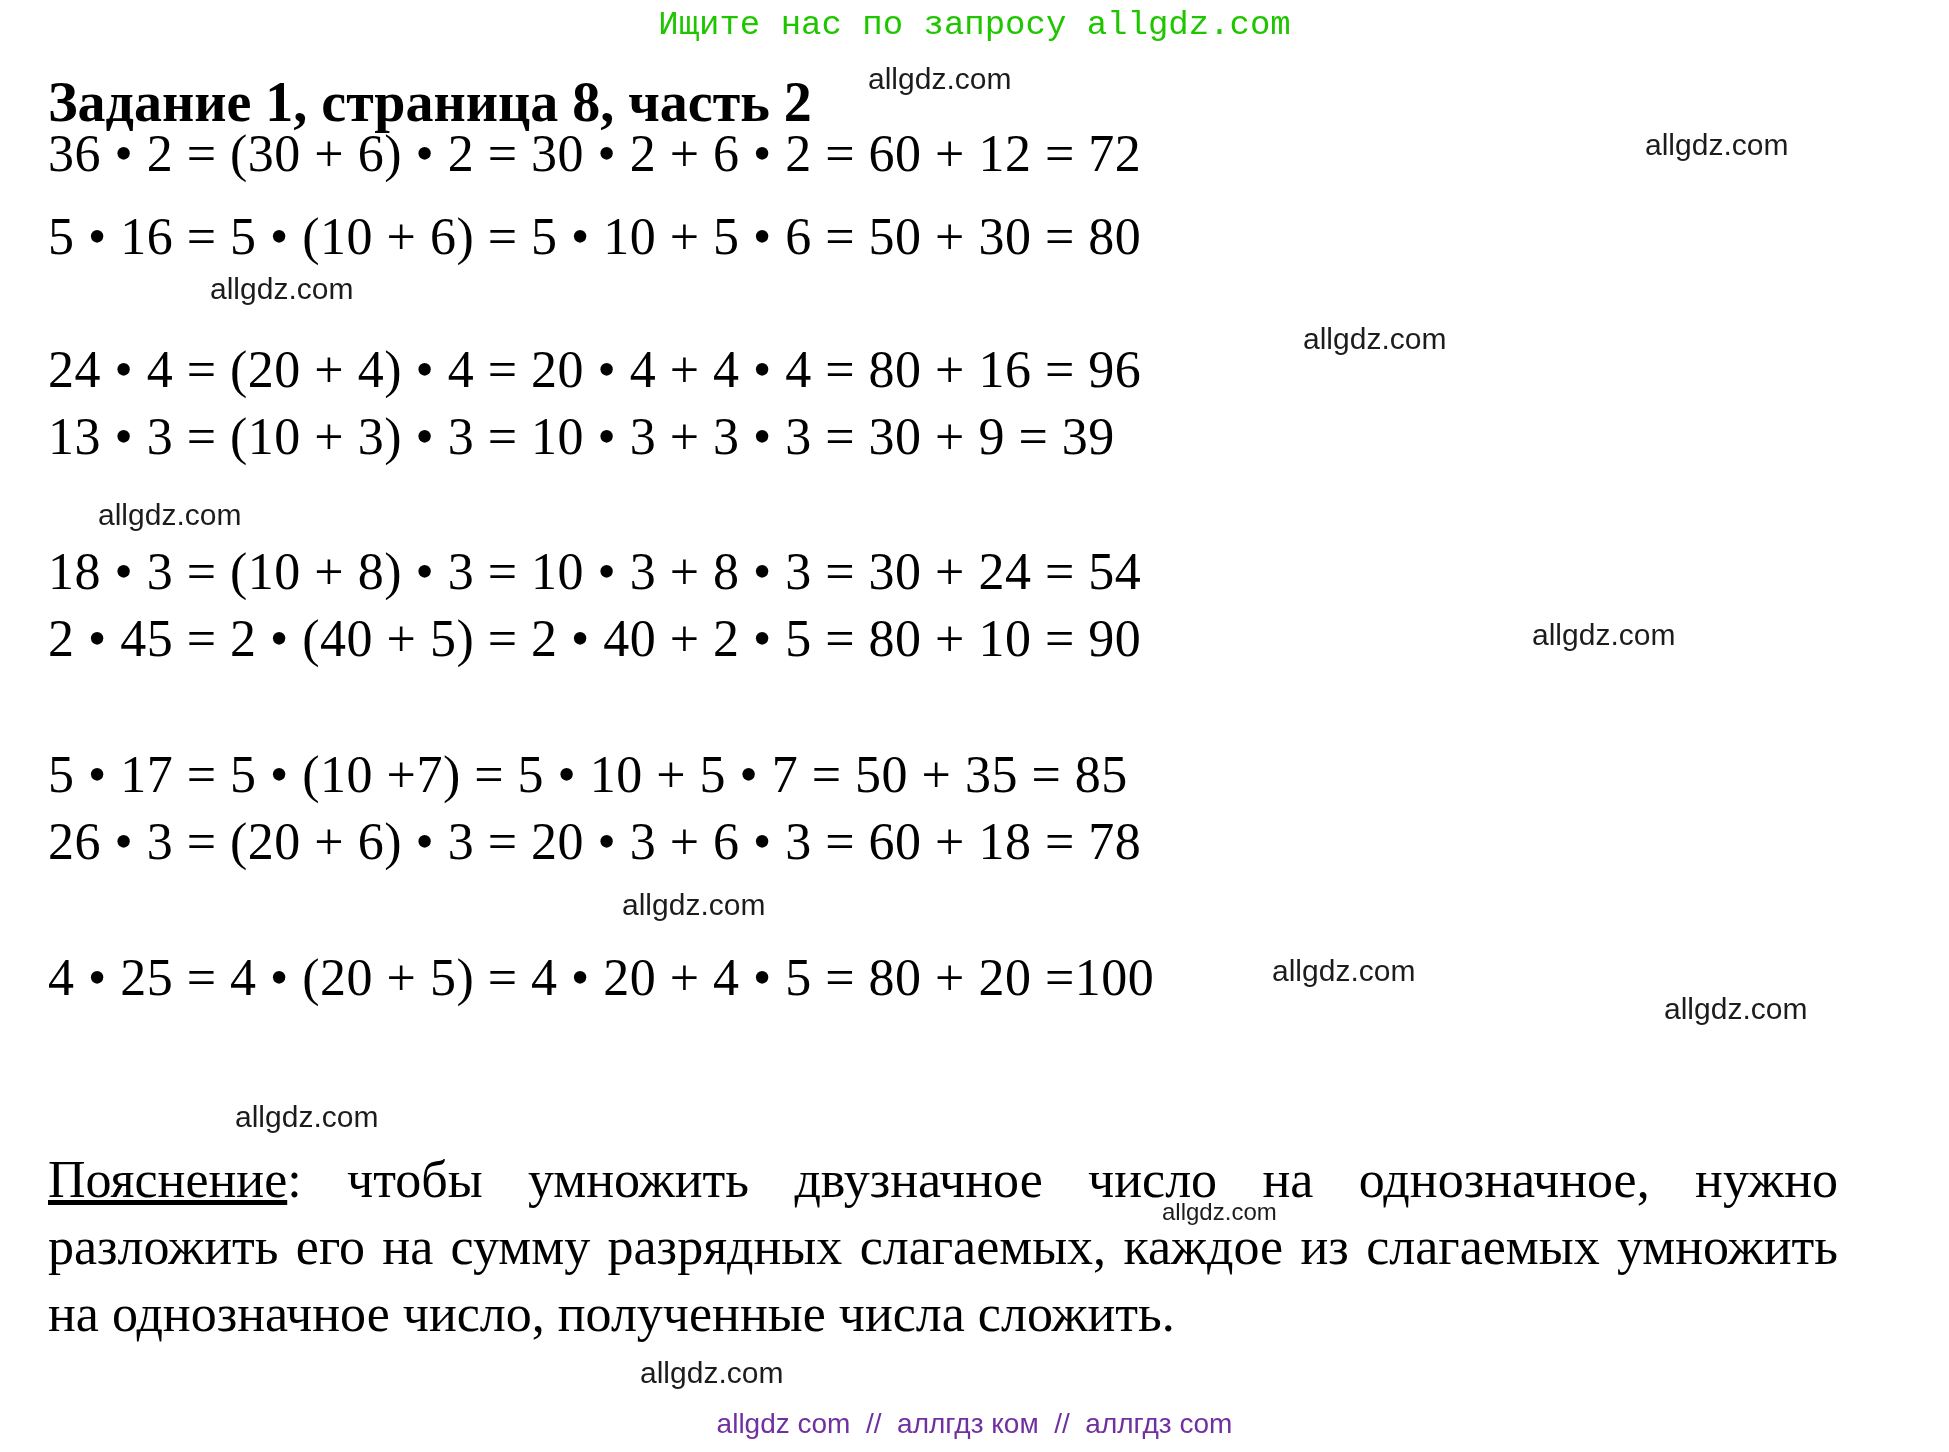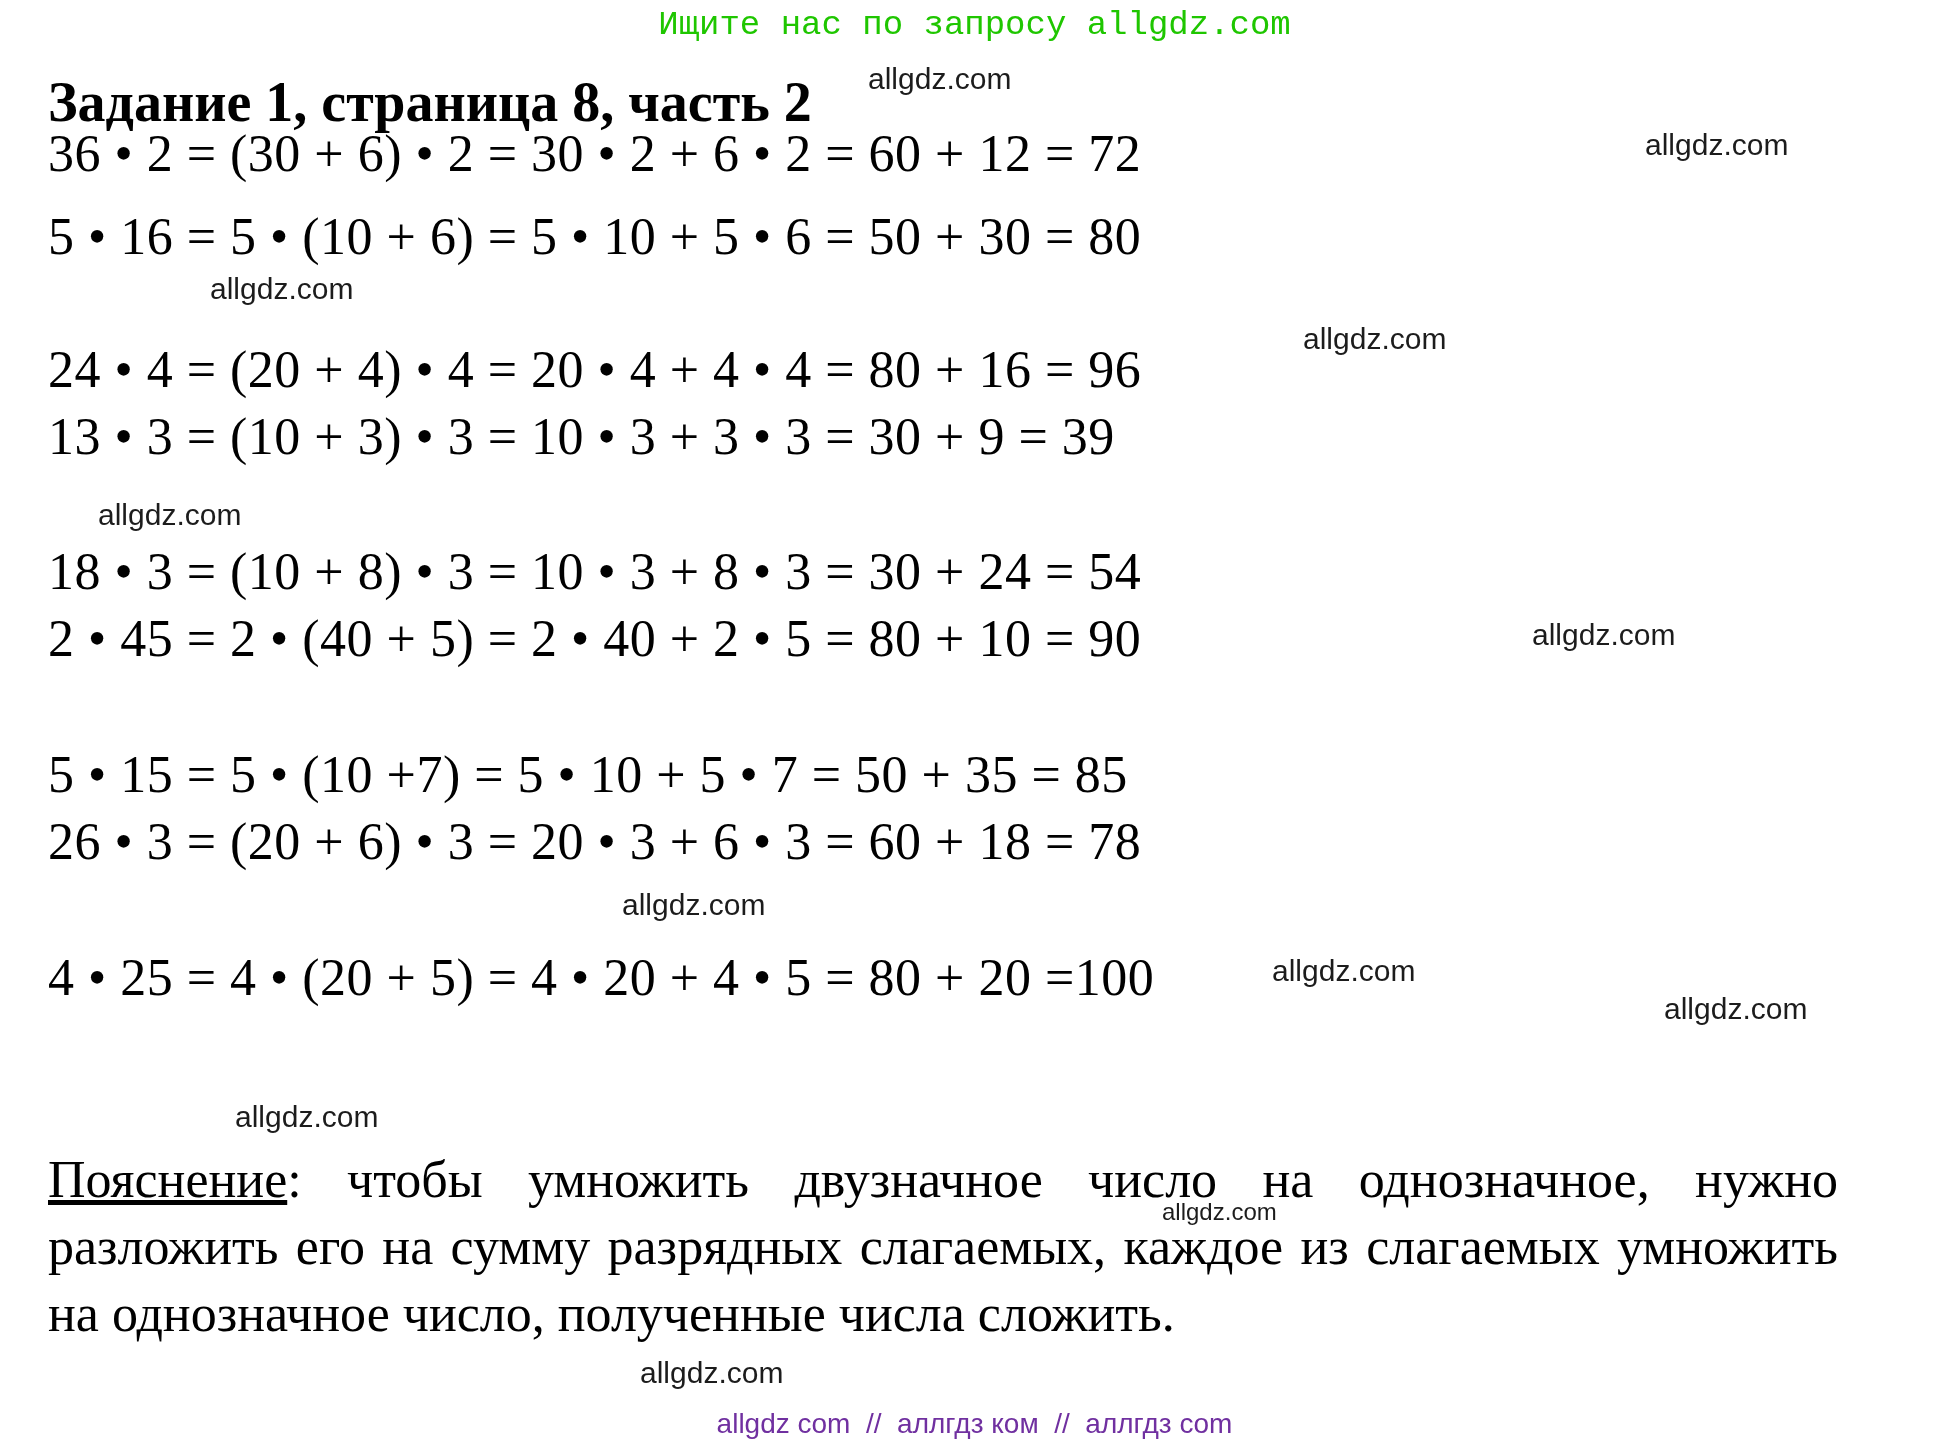--- a/index.html
+++ b/index.html
@@ -75,21 +75,21 @@
   <div class="promo">Ищите нас по запросу allgdz.com</div>
 
   <h1 class="title">Задание 1, страница 8, часть 2</h1>
 
   <div class="eq" style="top:124px">36 • 2 = (30 + 6) • 2 = 30 • 2 + 6 • 2 = 60 + 12 = 72</div>
   <div class="eq" style="top:207px">5 • 16 = 5 • (10 + 6) = 5 • 10 + 5 • 6 = 50 + 30 = 80</div>
   <div class="eq" style="top:340px">24 • 4 = (20 + 4) • 4 = 20 • 4 + 4 • 4 = 80 + 16 = 96</div>
   <div class="eq" style="top:407px">13 • 3 = (10 + 3) • 3 = 10 • 3 + 3 • 3 = 30 + 9 = 39</div>
   <div class="eq" style="top:542px">18 • 3 = (10 + 8) • 3 = 10 • 3 + 8 • 3 = 30 + 24 = 54</div>
   <div class="eq" style="top:609px">2 • 45 = 2 • (40 + 5) = 2 • 40 + 2 • 5 = 80 + 10 = 90</div>
-  <div class="eq" style="top:745px">5 • 15 = 5 • (10 +7) = 5 • 10 + 5 • 7 = 50 + 35 = 85</div>
+  <div class="eq" style="top:745px">5 • 17 = 5 • (10 +7) = 5 • 10 + 5 • 7 = 50 + 35 = 85</div>
   <div class="eq" style="top:812px">26 • 3 = (20 + 6) • 3 = 20 • 3 + 6 • 3 = 60 + 18 = 78</div>
   <div class="eq" style="top:948px">4 • 25 = 4 • (20 + 5) = 4 • 20 + 4 • 5 = 80 + 20 =100</div>
 
   <span class="wm" style="left:868px;  top:62px">allgdz.com</span>
   <span class="wm" style="left:1645px; top:128px">allgdz.com</span>
   <span class="wm" style="left:210px;  top:272px">allgdz.com</span>
   <span class="wm" style="left:1303px; top:322px">allgdz.com</span>
   <span class="wm" style="left:98px;   top:498px">allgdz.com</span>
   <span class="wm" style="left:1532px; top:618px">allgdz.com</span>
   <span class="wm" style="left:622px;  top:888px">allgdz.com</span>

